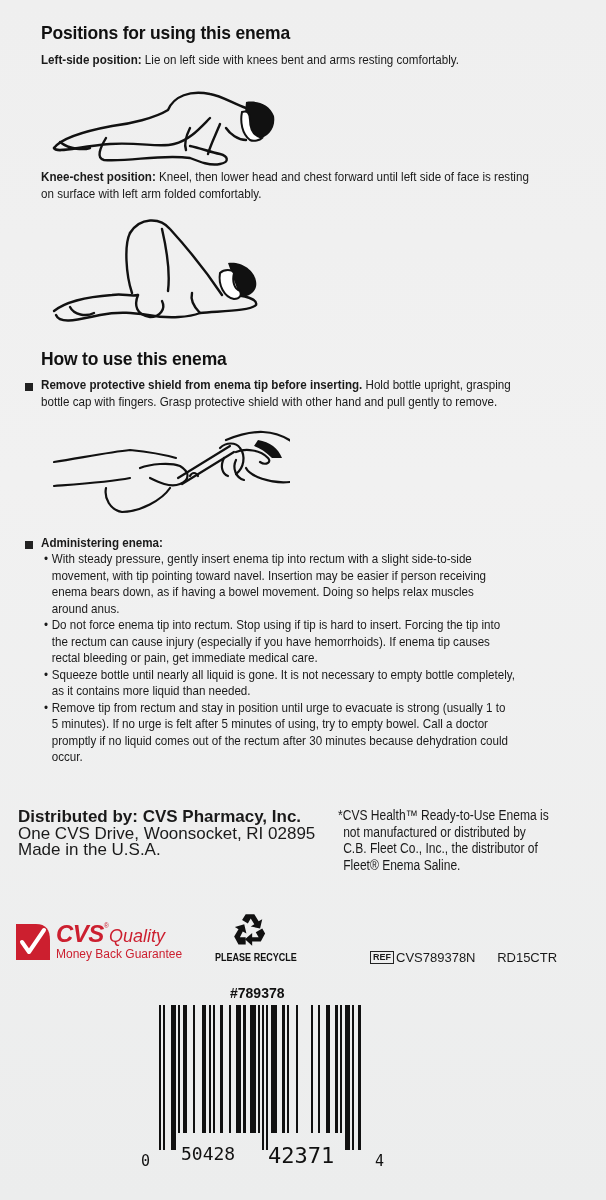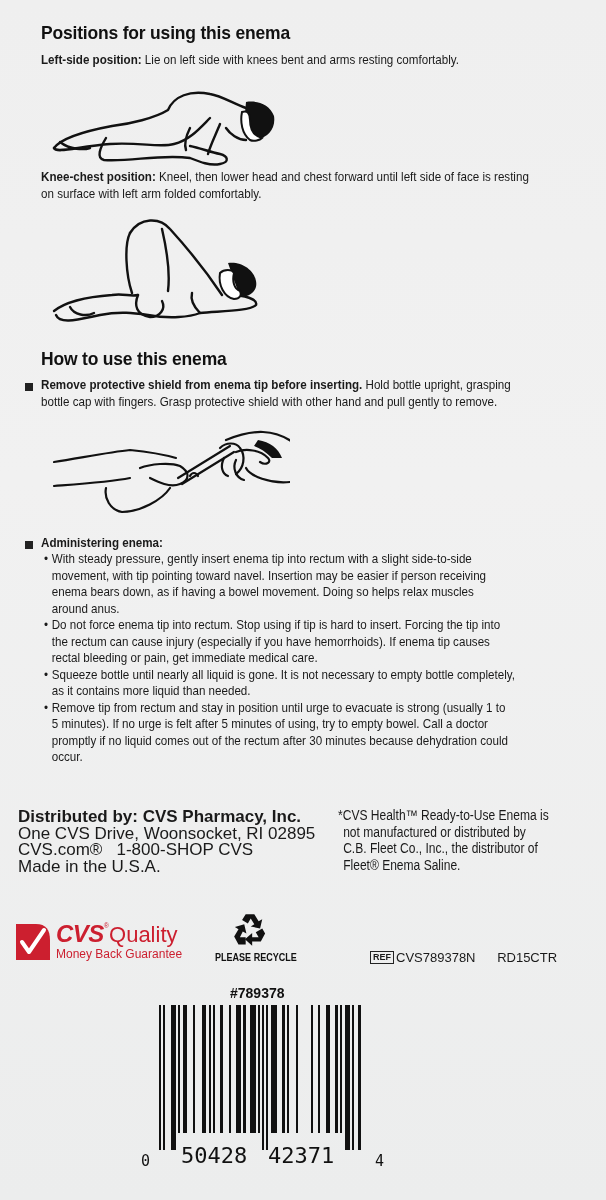--- a/index.html
+++ b/index.html
@@ -129,41 +129,37 @@
     <div>Remove tip from rectum and stay in position until urge to evacuate is strong (usually 1 to</div>
     <div>5 minutes). If no urge is felt after 5 minutes of using, try to empty bowel. Call a doctor</div>
     <div>promptly if no liquid comes out of the rectum after 30 minutes because dehydration could</div>
     <div>occur.</div>
   </div>
 </div>
 
 <div class="abs foot" style="left:18px;top:809px;font-size:17px;">
   <div class="b">Distributed by: CVS Pharmacy, Inc.</div>
   <div>One CVS Drive, Woonsocket, RI 02895</div>
-  <div>
-    <span>CVS.com®</span>&nbsp;&nbsp;
-    <span>1-800-SHOP CVS</span>
-  </div>
   <div style="">Made in the U.S.A.</div>
 </div>
 
 <div class="abs foot cond" style="left:338px;top:807px;font-size:14px;line-height:16.5px;">
   <div>*CVS Health™ Ready-to-Use Enema is</div>
   <div style="padding-left:6px;">not manufactured or distributed by</div>
   <div style="padding-left:6px;">C.B. Fleet Co., Inc., the distributor of</div>
   <div style="padding-left:6px;">Fleet® Enema Saline.</div>
 </div>
 
 <div class="abs" style="left:14px;top:920px;width:190px;height:46px;">
   <svg style="position:absolute;left:0;top:2px;" width="38" height="40" viewBox="0 0 38 40">
     <path d="M2 2 L22 2 C32 2 36 8 36 18 L36 38 L2 38 Z" fill="#cc1f2f"></path>
     <path d="M8 20 L15 30 L30 8" fill="none" stroke="#fff" stroke-width="4" stroke-linecap="round" stroke-linejoin="round"></path>
   </svg>
   <div style="position:absolute;left:42px;top:0;white-space:nowrap;color:#cc1f2f;">
-    <span style="font-weight:bold;font-size:24px;font-style:italic;letter-spacing:-0.5px;">CVS</span><sup style="font-size:7px;vertical-align:14px;">®</sup><span style="font-size:22px;">Quality</span>
+    <span style="font-weight:bold;font-size:24px;font-style:italic;letter-spacing:-0.5px;">CVS</span><sup style="font-size:7px;vertical-align:14px;">®</sup><span style="font-size:18px;font-style:italic;">Quality</span>
   </div>
   <div style="position:absolute;left:42px;top:27px;font-size:12px;color:#cc1f2f;white-space:nowrap;">Money Back Guarantee</div>
 </div>
 
 <svg class="abs" style="left:232px;top:912px;" width="36" height="36" viewBox="0 0 100 100">
   <g fill="#111">
     <path d="M38 6 L62 6 L74 26 L84 20 L78 46 L52 40 L62 34 L52 18 L44 32 L28 22 Z"></path>
     <path d="M92 60 L80 82 L56 82 L56 94 L36 76 L56 58 L56 70 L74 70 L66 56 L84 46 Z"></path>
     <path d="M18 90 L6 68 L18 48 L8 42 L34 34 L40 60 L30 54 L22 70 L38 70 L38 90 Z"></path>
   </g>
@@ -203,15 +199,15 @@
   <div class="bar" style="left:311px;width:2px;"></div>
   <div class="bar" style="left:318px;width:2px;"></div>
   <div class="bar" style="left:326px;width:4px;"></div>
   <div class="bar" style="left:335px;width:3px;"></div>
   <div class="bar" style="left:340px;width:2px;"></div>
   <div class="bar" style="left:345px;width:5px;height:145px;"></div>
   <div class="bar" style="left:352px;width:2px;height:145px;"></div>
   <div class="bar" style="left:358px;width:3px;height:145px;"></div>
 </div>
 <div class="digit" style="left:141px;top:1152px;font-size:15px;">0</div>
-<div class="digit" style="left:181px;top:1143px;font-size:22px;letter-spacing:0px;">50428</div>
+<div class="digit" style="left:181px;top:1143px;font-size:18px;letter-spacing:0px;">50428</div>
 <div class="digit" style="left:268px;top:1143px;font-size:22px;">42371</div>
 <div class="digit" style="left:375px;top:1152px;font-size:15px;">4</div>
 
 </body></html>

